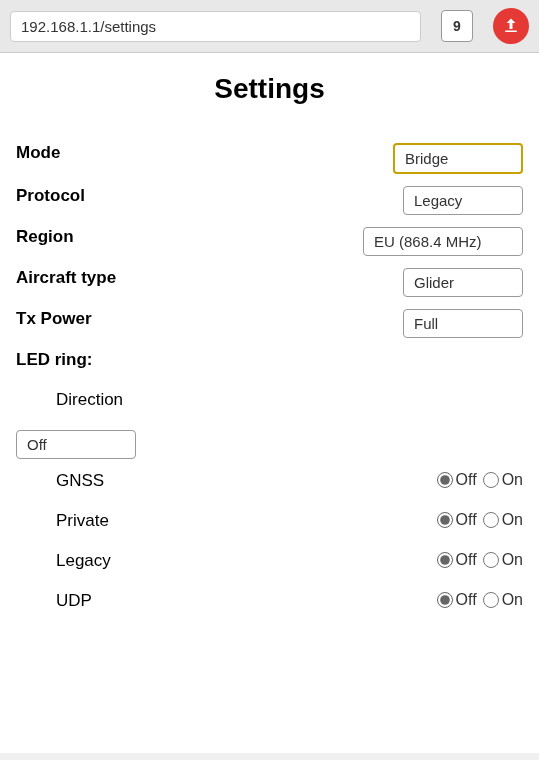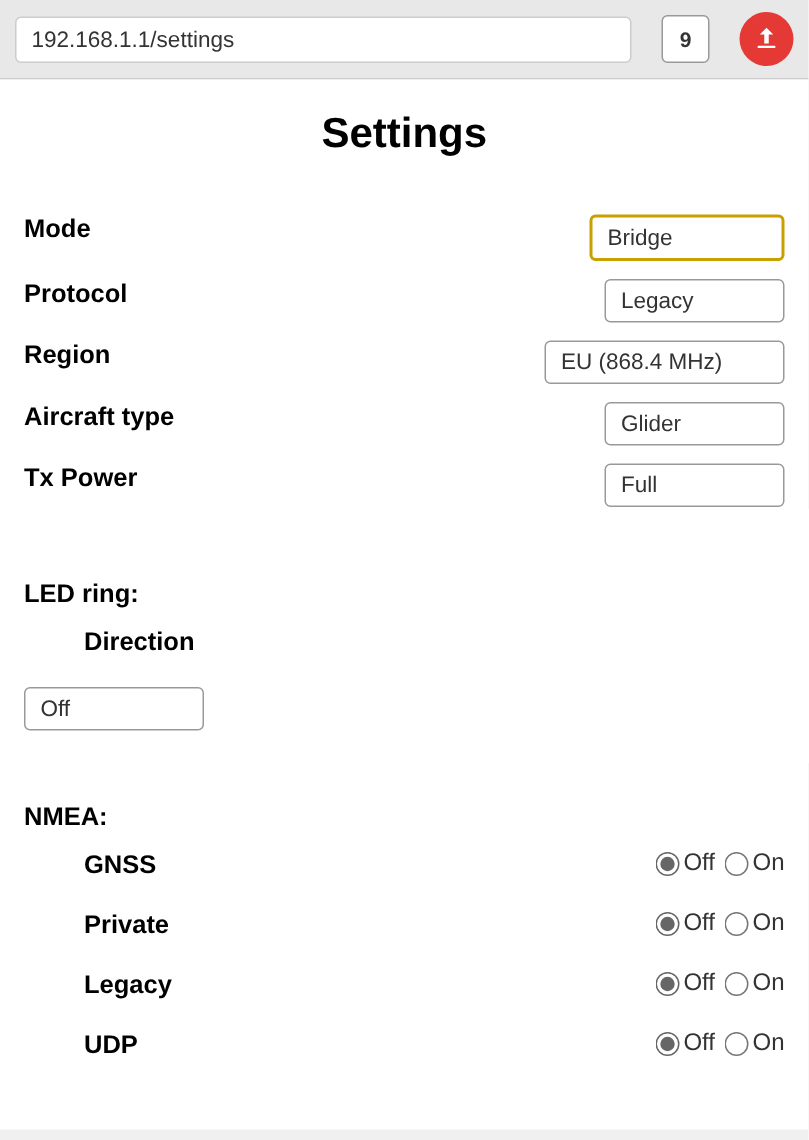--- a/index.html
+++ b/index.html
@@ -99,26 +99,25 @@
 
     .settings-label {
       font-size: 17px;
       font-weight: bold;
       color: #000;
     }
 
     .settings-label.section-header {
       font-size: 17px;
       font-weight: bold;
-      margin-top: 36px;
     }
 
     .settings-label.sub-label {
       font-size: 17px;
-      font-weight: bold;
+      font-weight: normal;
     }
 
     .select-wrapper {
       position: relative;
     }
 
     .settings-select {
       appearance: none;
       -webkit-appearance: none;
       background: white;
@@ -253,23 +252,20 @@
 
     <div class="settings-row">
       <div class="select-wrapper">
         <select class="settings-select">
           <option>Off</option>
           <option>On</option>
         </select>
       </div>
     </div>
 
-    <div class="settings-row">
-      <span class="settings-label section-header">NMEA:</span>
-    </div>
 
     <div class="settings-row sub-row">
       <span class="settings-label sub-label">GNSS</span>
       <div class="radio-group">
         <label>
           <input type="radio" name="gnss" value="off" checked="" style="">
           <span>Off</span>
         </label>
         <label>
           <input type="radio" name="gnss" value="on" style="">

